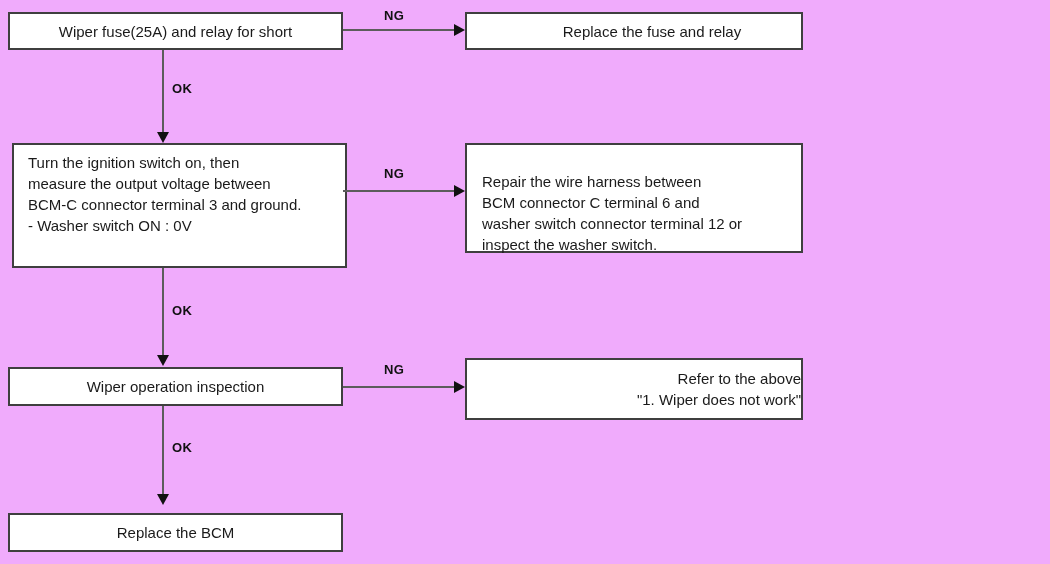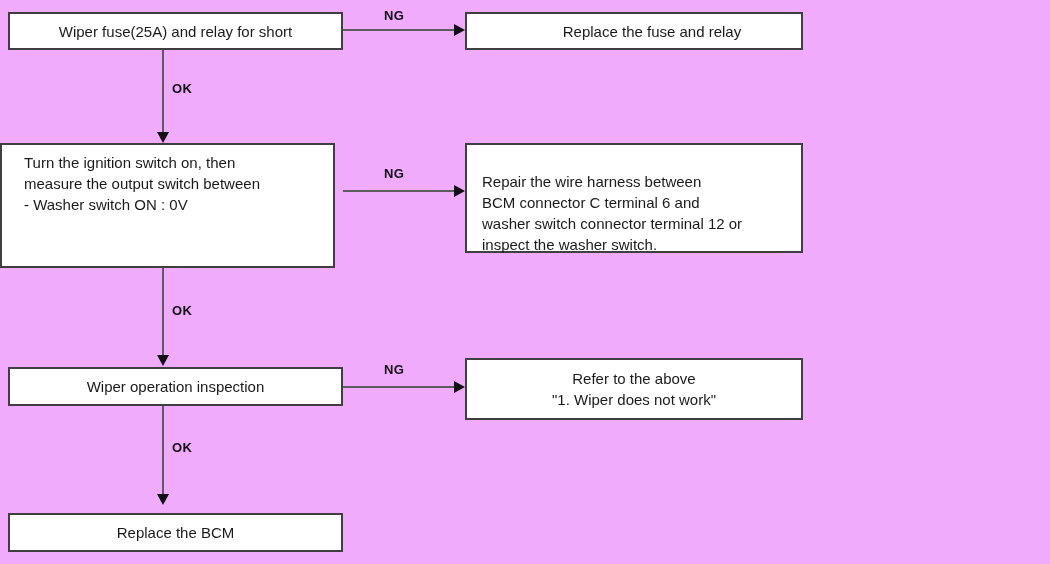--- a/index.html
+++ b/index.html
@@ -79,23 +79,24 @@
   <div class="edge-label" style="left:384px; top:8px;">NG</div>
 
   <div class="box center-text" style="left:465px; top:12px; width:338px; height:38px;padding-left:36px;">
     <div>Replace the fuse and relay</div>
   </div>
 
   <div class="vline" style="left:162px; top:50px; height:83px;"></div>
   <div class="arrow-down" style="left:157px; top:132px;"></div>
   <div class="edge-label" style="left:172px; top:81px;">OK</div>
 
-  <div class="box left-text" style="left:0; top:143px; width:335px; height:125px; padding:7px 22px;">
+  <div class="box left-text" style="left:12px; top:143px; width:335px; height:125px; padding:7px 14px;">
     <div>Turn the ignition switch on, then</div>
-    <div>measure the output switch between</div>
+    <div>measure the output voltage between</div>
+    <div>BCM-C connector terminal 3 and ground.</div>
     <div>- Washer switch ON : 0V</div>
   </div>
 
   <div class="hline" style="left:343px; top:190px; width:113px;"></div>
   <div class="arrow-right" style="left:454px; top:185px;"></div>
   <div class="edge-label" style="left:384px; top:166px;">NG</div>
 
   <div class="box left-text" style="left:465px; top:143px; width:338px; height:110px; padding:26px 15px;">
     <div>Repair the wire harness between</div>
     <div>BCM connector C terminal 6 and</div>
@@ -108,21 +109,21 @@
   <div class="edge-label" style="left:172px; top:303px;">OK</div>
 
   <div class="box center-text" style="left:8px; top:367px; width:335px; height:39px;align-items:center;">
     <div>Wiper operation inspection</div>
   </div>
 
   <div class="hline" style="left:343px; top:386px; width:113px;"></div>
   <div class="arrow-right" style="left:454px; top:381px;"></div>
   <div class="edge-label" style="left:384px; top:362px;">NG</div>
 
-  <div class="box center-text" style="left:465px; top:358px; width:338px; height:62px;">
+  <div class="box center-text" style="left:465px; top:358px; width:338px; height:62px;align-items:flex-end;">
     <div>Refer to the above</div>
     <div>"1. Wiper does not work"</div>
   </div>
 
   <div class="vline" style="left:162px; top:406px; height:89px;"></div>
   <div class="arrow-down" style="left:157px; top:494px;"></div>
   <div class="edge-label" style="left:172px; top:440px;">OK</div>
 
   <div class="box center-text" style="left:8px; top:513px; width:335px; height:39px;">
     <div>Replace the BCM</div>

